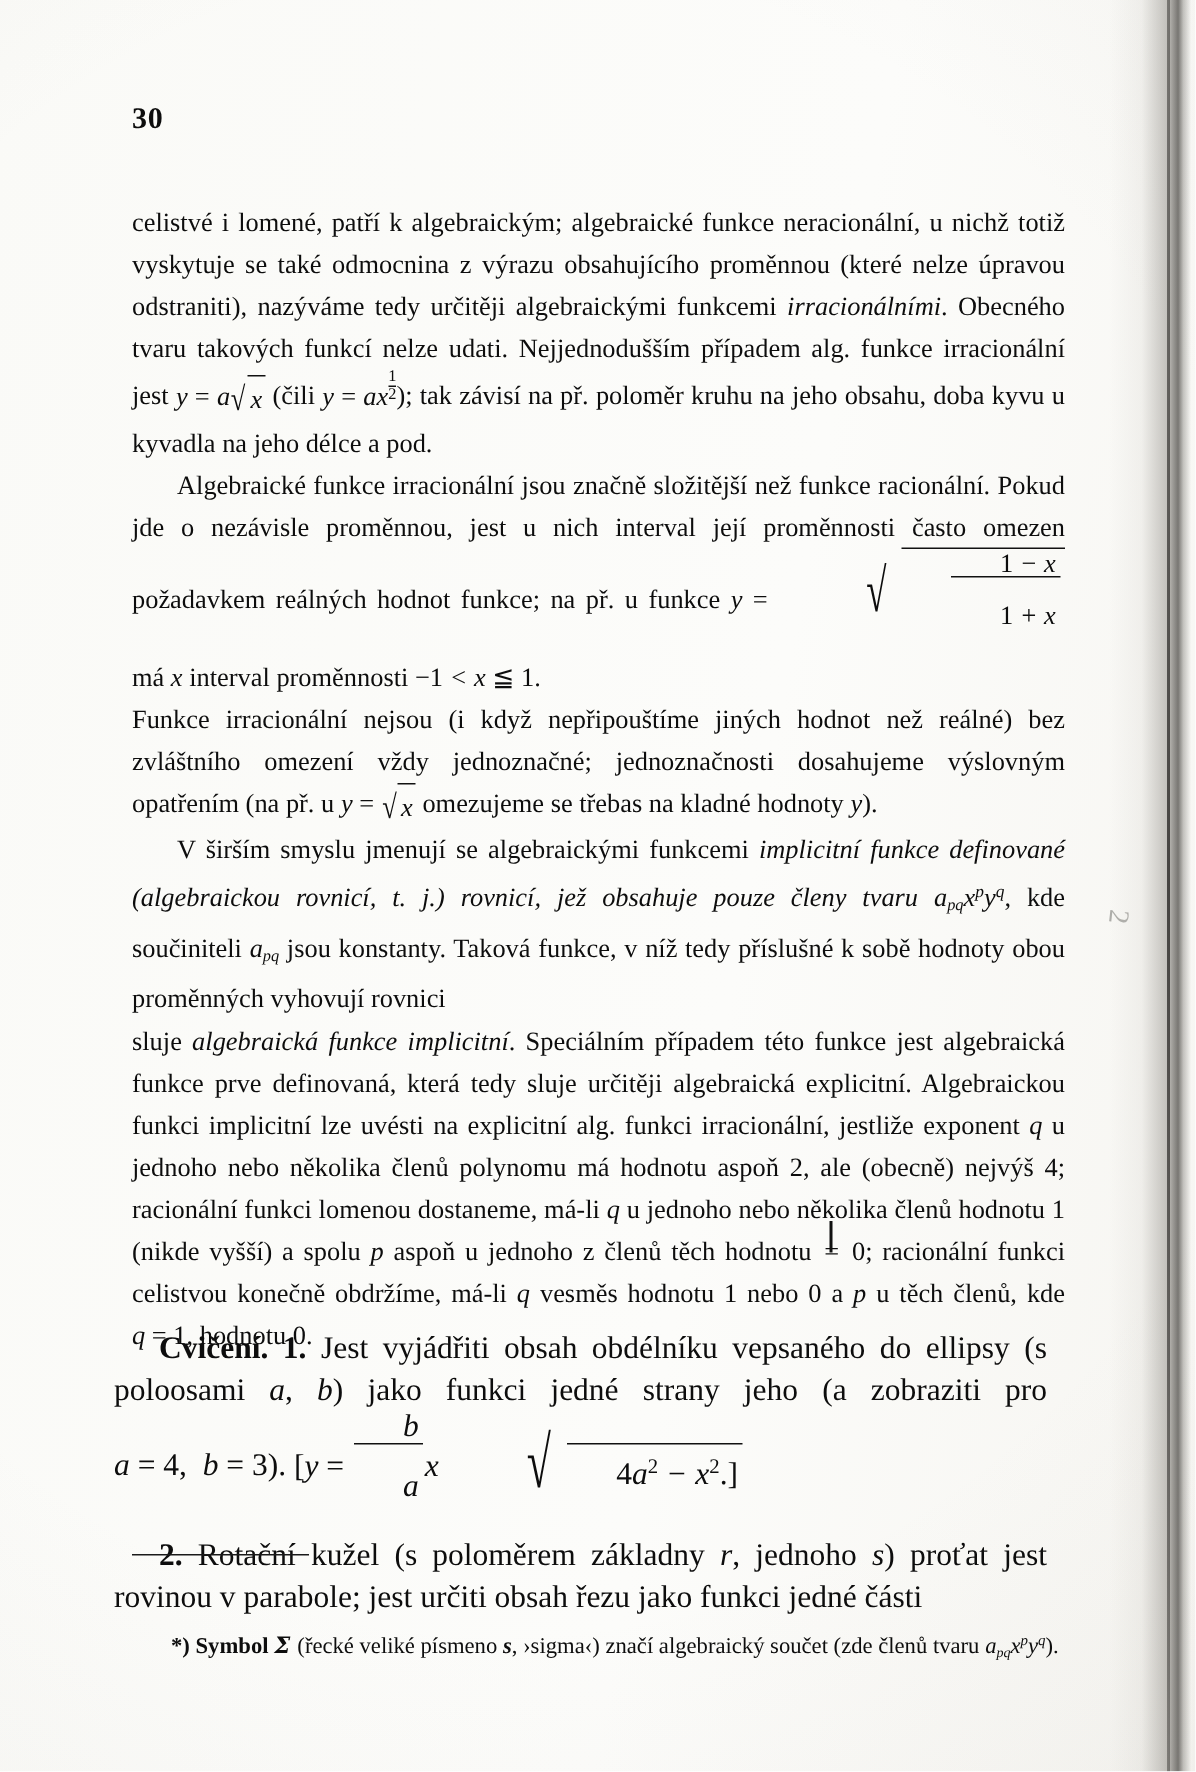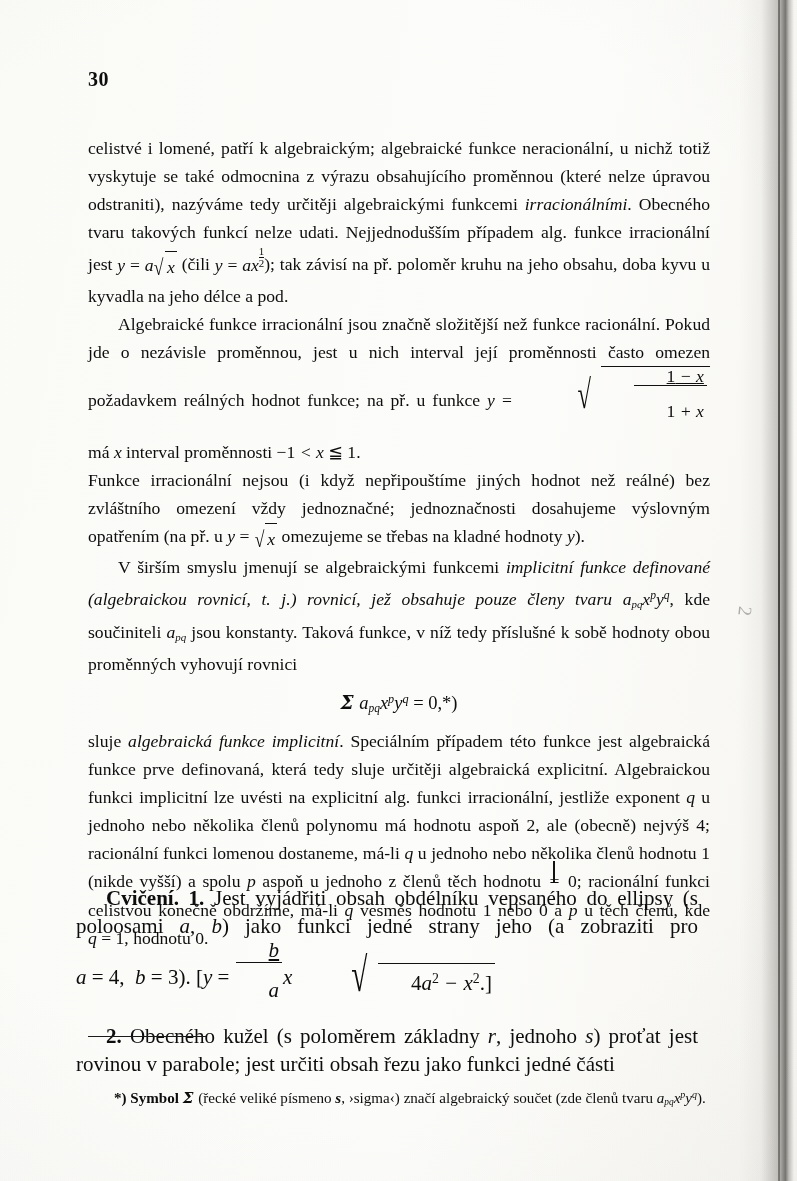--- a/index.html
+++ b/index.html
@@ -133,21 +133,21 @@
   
   .frac {
     display: inline-block;
     vertical-align: middle;
     text-align: center;
     line-height: 1.06;
     position: relative;
     top: -0.04em;
     margin: 0 1px;
   }
-  .frac .num { display: block; padding: 0 3px; text-decoration: underline; }
+  .frac .num { display: block; padding: 0 3px; }
   .frac .den {
     display: block;
     border-top: 1.5px solid #111;
     padding: 16px 3px;
   }
   .fracsm {
     display: inline-block;
     font-size: 0.62em;
     vertical-align: 0.30em;
     text-align: center;
@@ -242,31 +242,30 @@
   <div class="body-text">
 
     <p><span>celistvé i lomené, patří k algebraickým; algebraické funkce neracionální, u nichž totiž vyskytuje se také odmocnina z výrazu obsahujícího proměnnou (které nelze úpravou odstraniti), nazýváme tedy určitěji algebraickými funkcemi </span><span class="it">irracionálními</span><span>. Obecného tvaru takových funkcí nelze udati. Nejjednodušším případem alg. funkce irracionální jest </span><span class="math"><i>y</i><span class="mathup"> = </span><i>a</i><span class="rad"><span class="radsym">√</span><span class="radbody"><i>x</i></span></span></span><span> (čili </span><span class="math"><i>y</i><span class="mathup"> = </span><i>ax</i><span class="fracsm"><span class="num">1</span><span class="den">2</span></span></span><span>); tak závisí na př. poloměr kruhu na jeho obsahu, doba kyvu u kyvadla na jeho délce a pod.</span></p>
 
     <p class="indent"><span>Algebraické funkce irracionální jsou značně složitější než funkce racionální. Pokud jde o nezávisle proměnnou, jest u nich interval její proměnnosti často omezen požadavkem reálných hodnot funkce; na př. u funkce </span><span class="math"><i>y</i><span class="mathup"> = </span><span class="rad tall"><span class="radsym">√</span><span class="radbody"><span class="frac"><span class="num"><span class="mathup">1</span> − <i>x</i></span><span class="den"><span class="mathup">1</span> + <i>x</i></span></span></span></span></span><span> má </span><span class="math">x</span><span> interval proměnnosti </span><span class="math"><span class="mathup">−1</span> &lt; <i>x</i> <span class="mathup">≦ 1</span></span><span>.</span></p>
 
     <p><span>Funkce irracionální nejsou (i když nepřipouštíme jiných hodnot než reálné) bez zvláštního omezení vždy jednoznačné; jednoznačnosti dosahujeme výslovným opatřením (na př. u </span><span class="math"><i>y</i><span class="mathup"> = </span><span class="rad"><span class="radsym">√</span><span class="radbody"><i>x</i></span></span></span><span> omezujeme se třebas na kladné hodnoty </span><span class="math">y</span><span>).</span></p>
 
     <p class="indent"><span>V širším smyslu jmenují se algebraickými funkcemi </span><span class="it">implicitní funkce definované (algebraickou rovnicí, t. j.) rovnicí, jež obsahuje pouze členy tvaru </span><span class="math it"><i>a</i><span class="sub">pq</span><i>x</i><span class="sup">p</span><i>y</i><span class="sup">q</span></span><span>, kde součiniteli </span><span class="math"><i>a</i><span class="sub">pq</span></span><span> jsou konstanty. Taková funkce, v níž tedy příslušné k sobě hodnoty obou proměnných vyhovují rovnici</span></p>
 
-    <div class="display-eq"><span class="sigma">Σ</span> <span class="math"><i>a</i><span class="sub">pq</span><i>x</i><span class="sup">p</span><i>y</i><span class="sup">q</span><span class="mathup"> = 0,*)</span></span></div>
 
     <p><span>sluje </span><span class="it">algebraická funkce implicitní</span><span>. Speciálním případem této funkce jest algebraická funkce prve definovaná, která tedy sluje určitěji algebraická explicitní. Algebraickou funkci implicitní lze uvésti na explicitní alg. funkci irracionální, jestliže exponent </span><span class="math">q</span><span> u jednoho nebo několika členů polynomu má hodnotu aspoň 2, ale (obecně) nejvýš 4; racionální funkci lomenou dostaneme, má-li </span><span class="math">q</span><span> u jednoho nebo několika členů hodnotu 1 (nikde vyšší) a spolu </span><span class="math">p</span><span> aspoň u jednoho z členů těch hodnotu </span><span class="math"><span class="neq">=</span><span class="mathup"> 0</span></span><span>; racionální funkci celistvou konečně obdržíme, má-li </span><span class="math">q</span><span> vesměs hodnotu 1 nebo 0 a </span><span class="math">p</span><span> u těch členů, kde </span><span class="math"><i>q</i><span class="mathup"> = 1</span></span><span>, hodnotu 0.</span></p>
 
   </div>
 
   <div class="exercises">
 
     <p class="indent ex-block"><span class="bf">Cvičení.</span> <span class="bf">1.</span> <span>Jest vyjádřiti obsah obdélníku vepsaného do ellipsy (s poloosami </span><span class="math"><i>a</i><span class="mathup">, </span><i>b</i></span><span>) jako funkci jedné strany jeho (a zobraziti pro </span><span class="math"><i>a</i><span class="mathup"> = 4,&nbsp;&nbsp;</span><i>b</i><span class="mathup"> = 3</span></span><span>). </span><span class="math"><span class="mathup">[</span><i>y</i><span class="mathup"> = </span><span class="frac"><span class="num"><i>b</i></span><span class="den"><i>a</i></span></span><i>x</i><span class="rad tall"><span class="radsym">√</span><span class="radbody"><span class="mathup">4</span><i>a</i><span class="supn">2</span> − <i>x</i><span class="supn">2</span><span class="mathup">.]</span></span></span></span></p>
 
-    <p class="indent"><span class="bf">2.</span> <span>Obecného kužel (s poloměrem základny </span><span class="math">r</span><span>, jednoho </span><span class="math">s</span><span>) proťat jest rovinou v parabole; jest určiti obsah řezu jako funkci jedné části</span></p>
+    <p class="indent"><span class="bf">2.</span> <span>Rotační kužel (s poloměrem základny </span><span class="math">r</span><span>, jednoho </span><span class="math">s</span><span>) proťat jest rovinou v parabole; jest určiti obsah řezu jako funkci jedné části</span></p>
 
   </div>
 
   <div class="footnote-wrap">
     <div class="footnote-rule"></div>
     <div class="footnote">
       <p class="fn-indent"><span class="bf">*)</span><span class="bf"> Symbol </span><span class="sigma">Σ</span><span> (řecké veliké písmeno </span><span class="bf it">s</span><span>, </span><span class="guill">›</span><span>sigma</span><span class="guill">‹</span><span>) značí algebraický součet (zde členů tvaru </span><span class="math"><i>a</i><span class="sub">pq</span><i>x</i><span class="sup">p</span><i>y</i><span class="sup">q</span></span><span>).</span></p>
     </div>
   </div>
 

